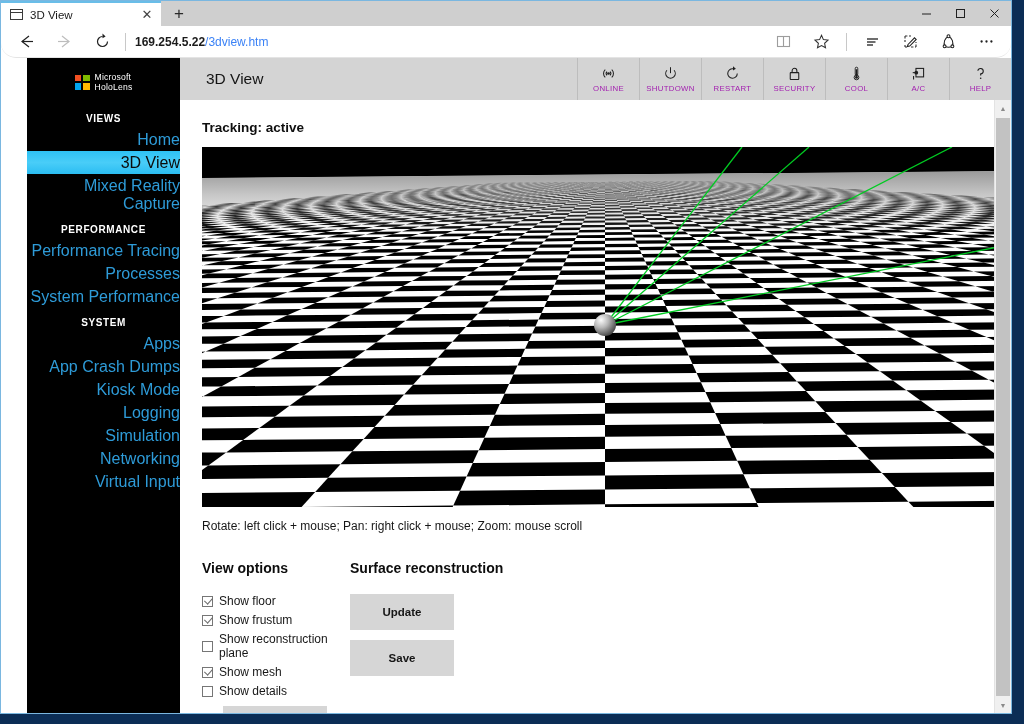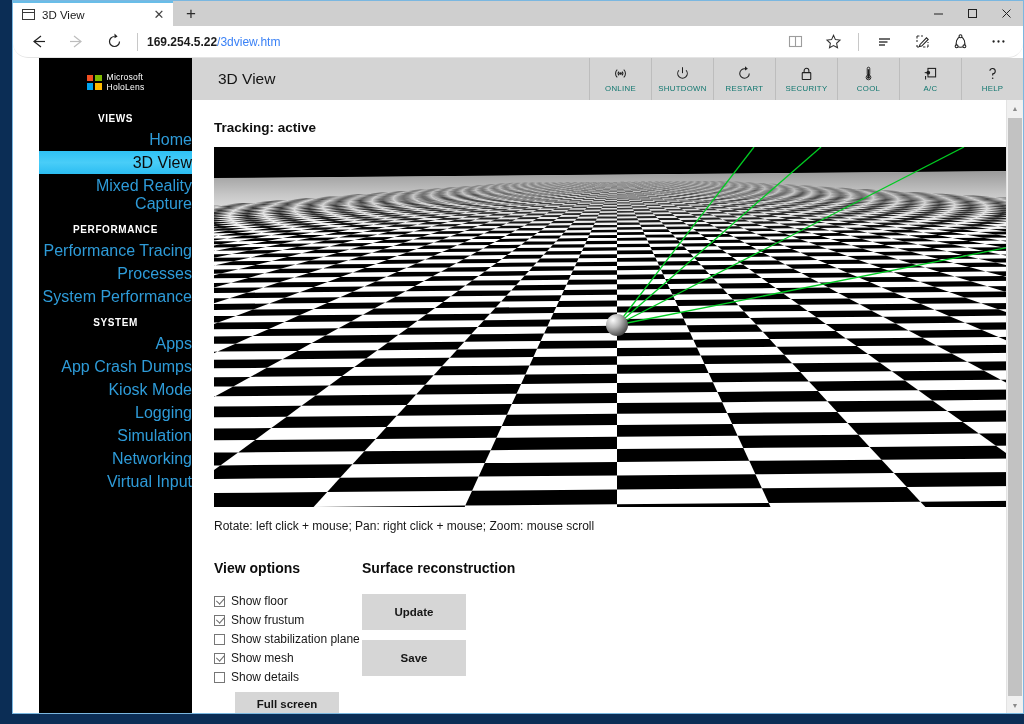--- a/index.html
+++ b/index.html
@@ -11,21 +11,21 @@
   }
   
   #desktop {
     position: absolute; inset: 0;
     background:
       radial-gradient(ellipse 900px 500px at 78% 62%, #1f7fd4 0%, #14589d 38%, #0b3568 70%, #061f40 100%),
       linear-gradient(160deg, #0d3a6b 0%, #0a2palette 100%);
     background-color: #0b2d55;
   }
   #window {
-    position: absolute; left: 12px; top: 0;
+    position: absolute; left: 0; top: 0;
     width: 1012px; height: 714px;
     background: #ffffff;
     border: 1px solid #7ab7e0;
     overflow: hidden;
   }
 
   
   #tabbar {
     height: 25px; background: #cfcfcf;
     display: flex; align-items: flex-end; position: relative;
@@ -99,21 +99,21 @@
 
   
   #content { flex: 1; display: flex; flex-direction: column; min-width: 0; background: #fff; }
 
   
   #devbar { height: 42px; background: #d4d4d4; display: flex; align-items: center; }
   #devtitle { font-size: 15.5px; color: #141414; padding-left: 26px; flex: 1; }
   .dev-act {
     width: 62px; height: 42px; display:flex; flex-direction: column;
     align-items:center; justify-content:center; gap: 2px; cursor: pointer;
-    border-left: 1px solid #bdbdbd; color: #0f766e;
+    border-left: 1px solid #bdbdbd; color: #a21caf;
   }
   .dev-act .lbl { font-size: 7.8px; letter-spacing: .3px; }
   .dev-act svg { display:block; }
 
   
   #main { flex: 1; display: flex; min-height: 0; border-radius: 6px; }
   #mainInner { flex: 1; padding: 20px 0 0 22px; min-width: 0; }
   #scrollbar { width: 17px; background: #f0f0f0; position: relative; flex: none; border-left: 1px solid #e3e3e3; }
   .sb-arrow { height: 17px; display:flex; align-items:center; justify-content:center; font-size: 7px; color: #8a8a8a; cursor: pointer; }
   #sb-thumb { position:absolute; left: 1px; right: 1px; top: 18px; bottom: 18px; background: #c2c2c2; cursor: pointer; }
@@ -2067,21 +2067,21 @@
                   <label class="chk">
                     <span class="box on"></span>
                     <span>Show floor</span>
                   </label>
                   <label class="chk">
                     <span class="box on"></span>
                     <span>Show frustum</span>
                   </label>
                   <label class="chk">
                     <span class="box"></span>
-                    <span>Show stabilization plane</span>
+                    <span>Show reconstruction plane</span>
                   </label>
                   <label class="chk">
                     <span class="box on"></span>
                     <span>Show mesh</span>
                   </label>
                   <label class="chk">
                     <span class="box"></span>
                     <span>Show details</span>
                   </label>
                 </div>

